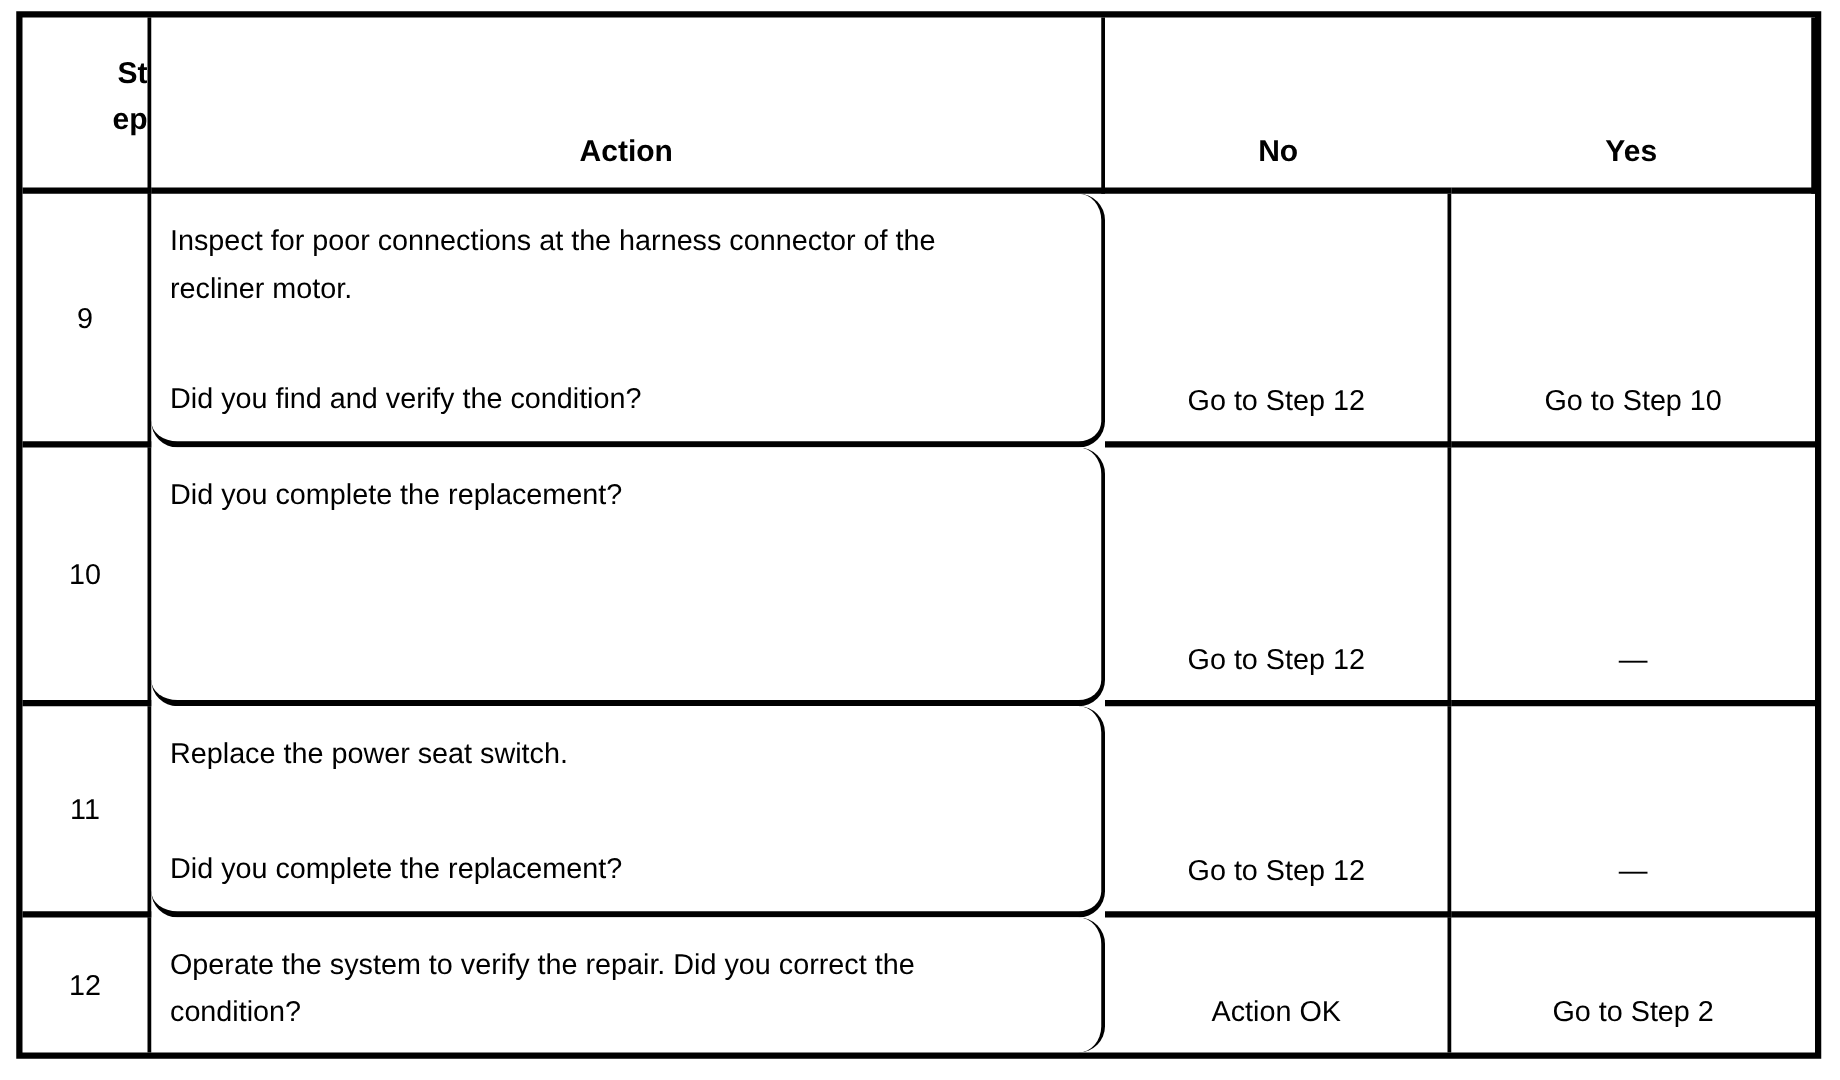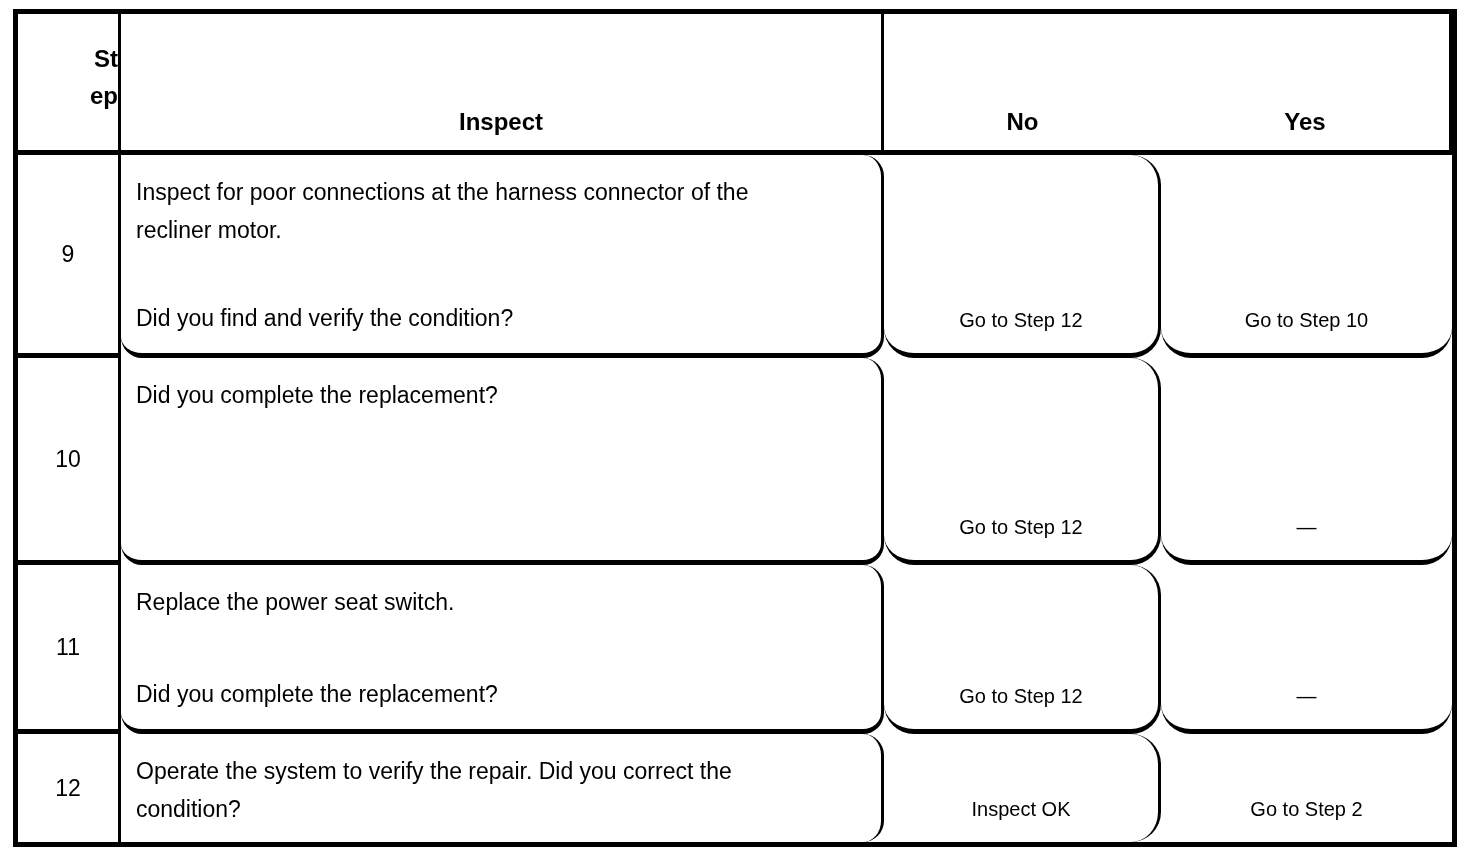--- a/index.html
+++ b/index.html
@@ -70,38 +70,37 @@
   .action-text, .question-text {
     font-size: 23px;
     line-height: 38px;
     max-width: 640px;
   }
   
   .result-cell {
     align-items: flex-end;
     justify-content: center;
     text-align: center;
-    font-size: 20px;
+    font-size: 23px;
     line-height: 38px;
     padding-bottom: 14px;
-    border-radius: 30px;
   }
 </style>
 </head>
 <body>
 
 <div class="page">
   <div class="diag-table">
 
     <div class="cell col-0 row-sep hcell hstep">
       <span>St</span>
       <span>ep</span>
     </div>
     <div class="cell col-1 row-sep hcell">
-      <span>Inspect</span>
+      <span>Action</span>
     </div>
     <div class="cell col-3 row-sep hcell">
       <span>No</span>
     </div>
     <div class="cell col-2 row-sep hcell">
       <span>Yes</span>
     </div>
 
     <div class="cell col-0 row-sep step-cell">
       <span>9</span>
@@ -145,20 +144,20 @@
     </div>
 
     <div class="cell col-0 step-cell">
       <span>12</span>
     </div>
     <div class="cell col-1 action-cell">
       <div class="action-text">Operate the system to verify the repair. Did you correct the condition?</div>
       <div class="question-text"></div>
     </div>
     <div class="cell col-2 result-cell">
-      <span>Inspect OK</span>
+      <span>Action OK</span>
     </div>
     <div class="cell col-3 result-cell">
       <span>Go to Step 2</span>
     </div>
 
   </div>
 </div>
 
 </body></html>

